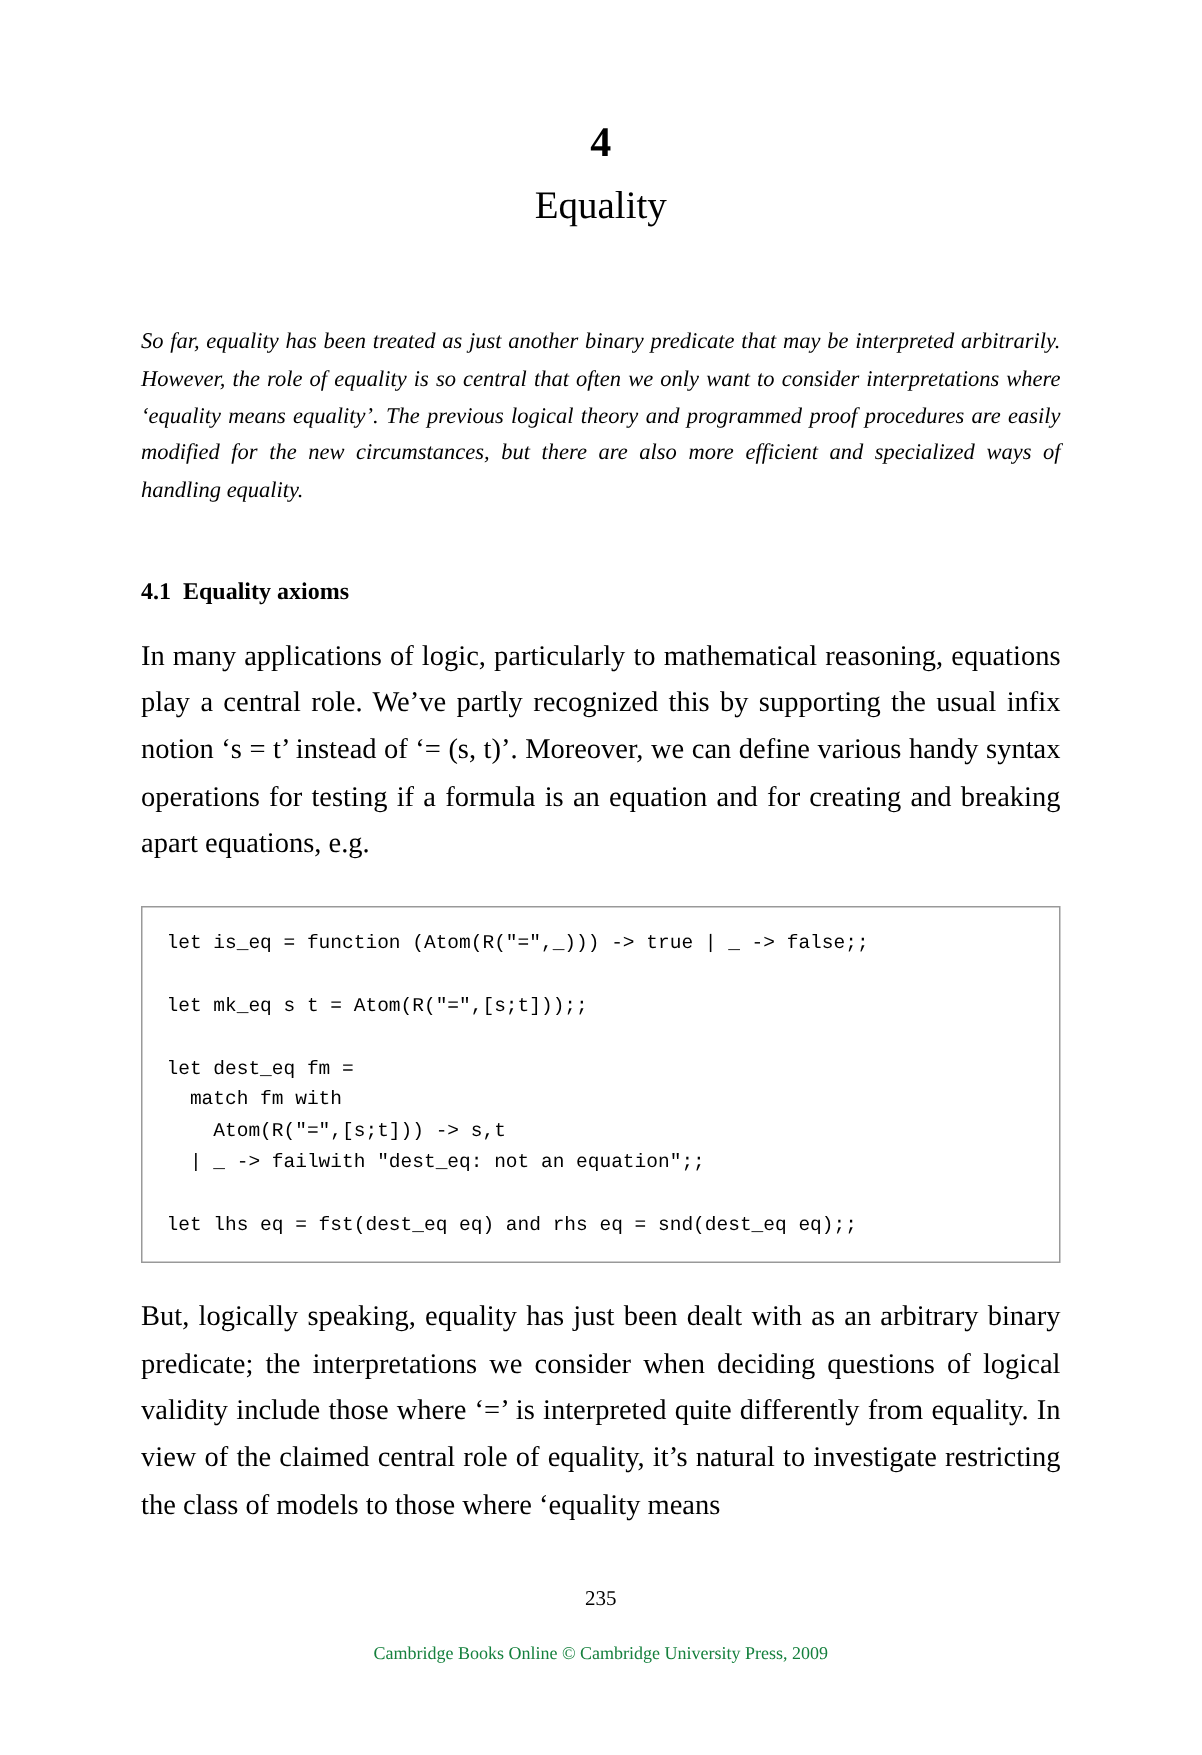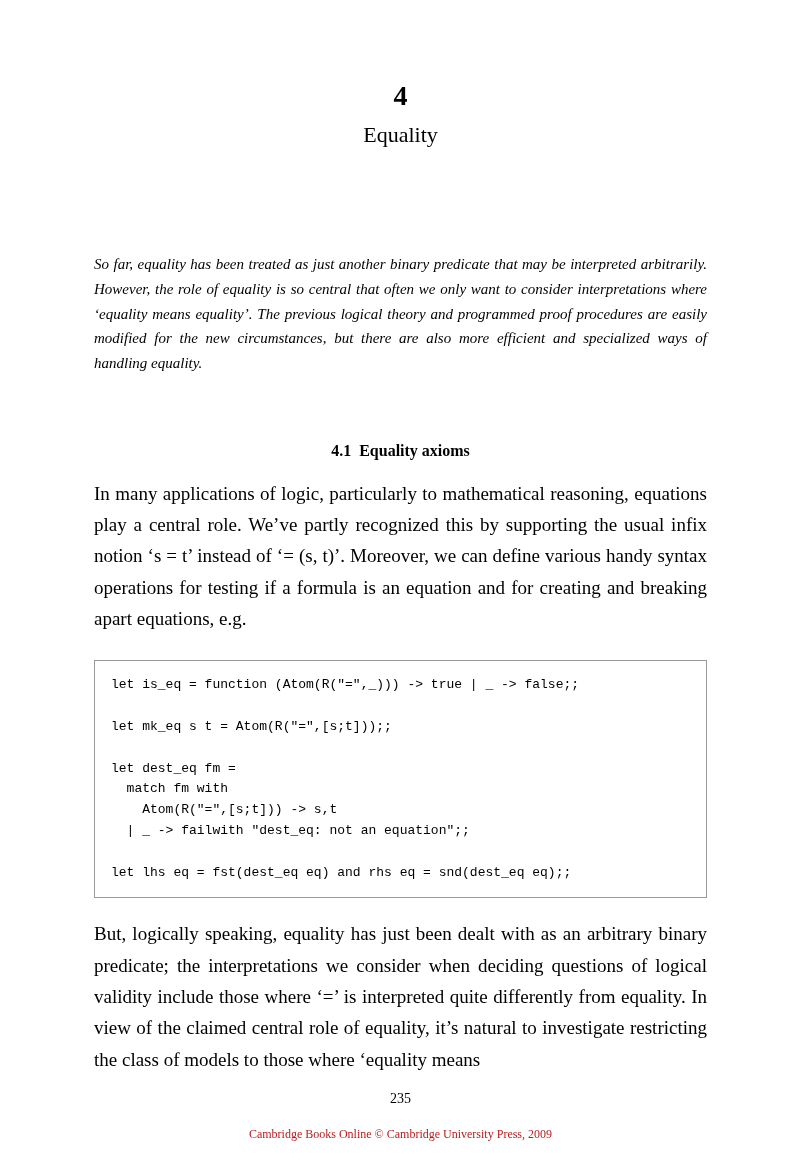--- a/index.html
+++ b/index.html
@@ -29,35 +29,35 @@
     .chapter-number {
       text-align: center;
       font-size: 28px;
       font-weight: bold;
       margin-bottom: 10px;
       margin-top: 20px;
     }
 
     .chapter-title {
       text-align: center;
-      font-size: 22px;
+      font-size: 26px;
       font-weight: normal;
-      margin-bottom: 104px;
+      margin-bottom: 64px;
     }
 
     .intro-text {
       font-style: italic;
       font-size: 15px;
       line-height: 1.65;
-      margin-bottom: 56px;
+      margin-bottom: 36px;
       text-align: justify;
     }
 
     .section-title {
-      text-align: center;
+      text-align: left;
       font-size: 16px;
       font-weight: bold;
       margin-bottom: 18px;
       margin-top: 10px;
     }
 
     .body-text {
       font-size: 19px;
       line-height: 1.65;
       text-align: justify;
@@ -77,21 +77,21 @@
 
     .page-number {
       font-size: 14px;
       margin-bottom: 20px;
       text-align: center;
       font-family: Liberation Serif, serif;
     }
 
     .copyright {
       font-size: 12px;
-      color: #b91c1c;
+      color: #15803d;
       text-align: center;
     }
 
     .bottom-section {
       margin-top: auto;
     }
   </style>
 </head>
 <body>
 

